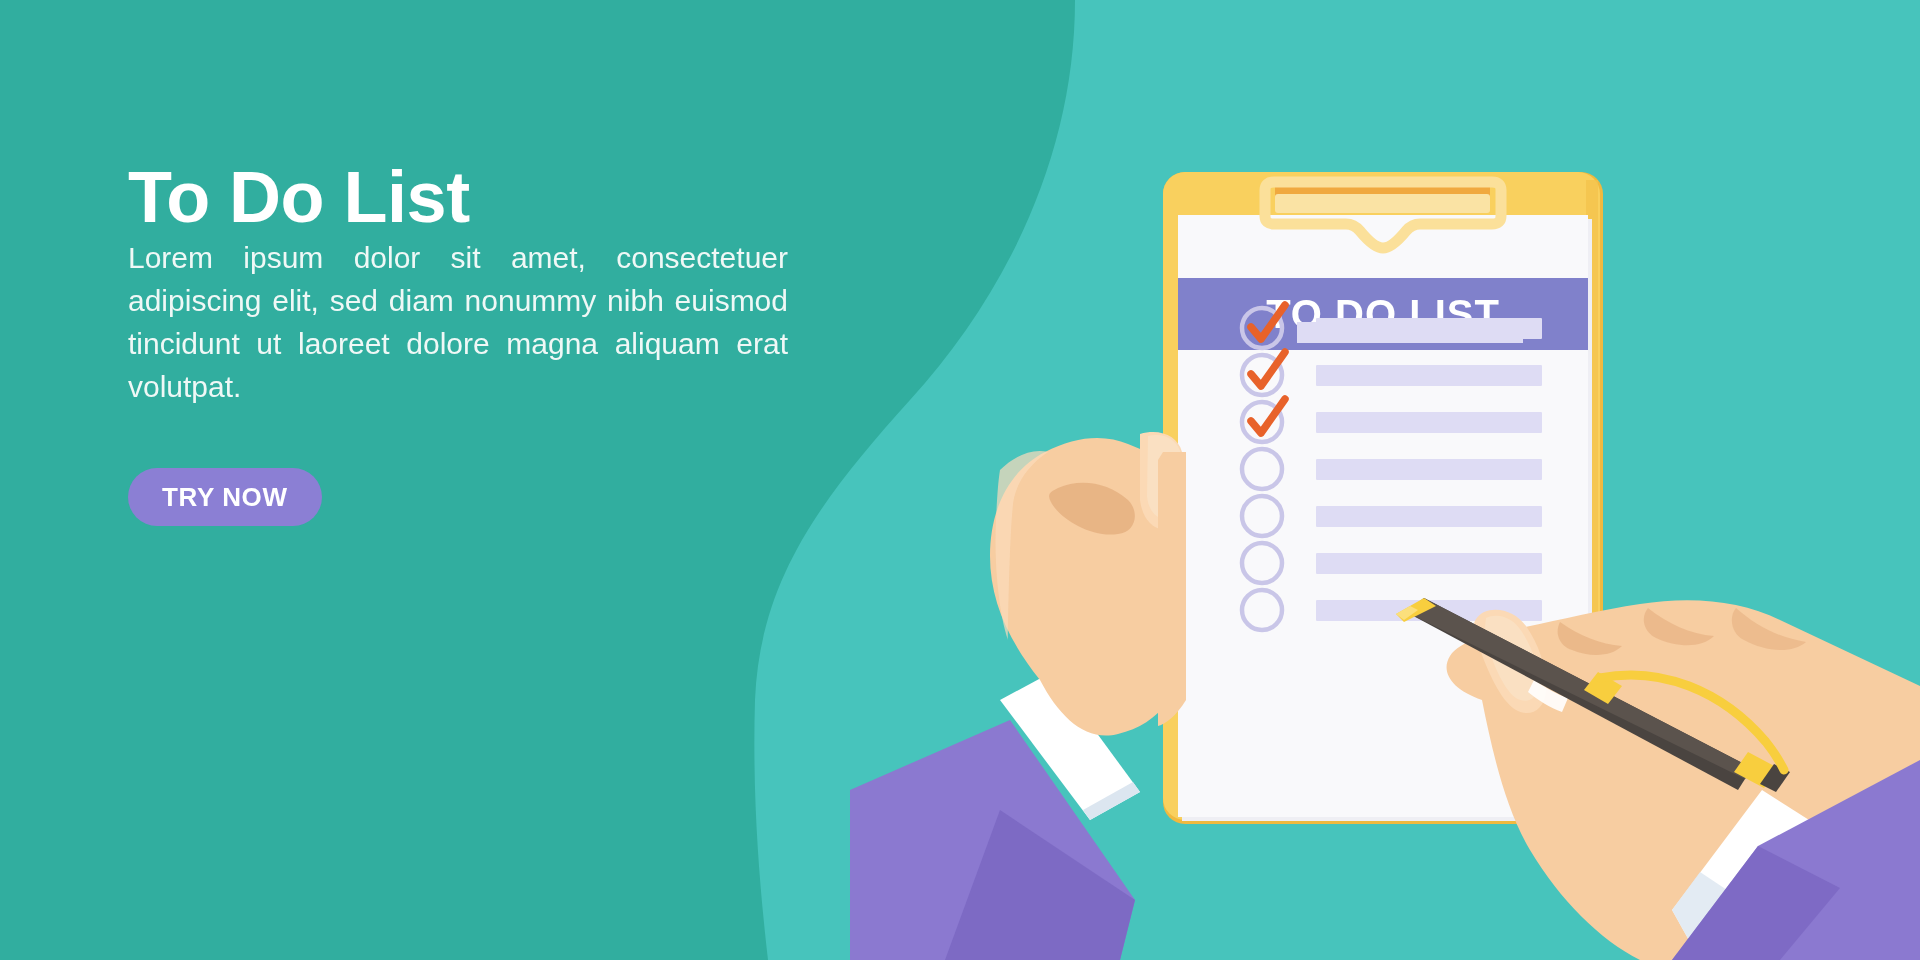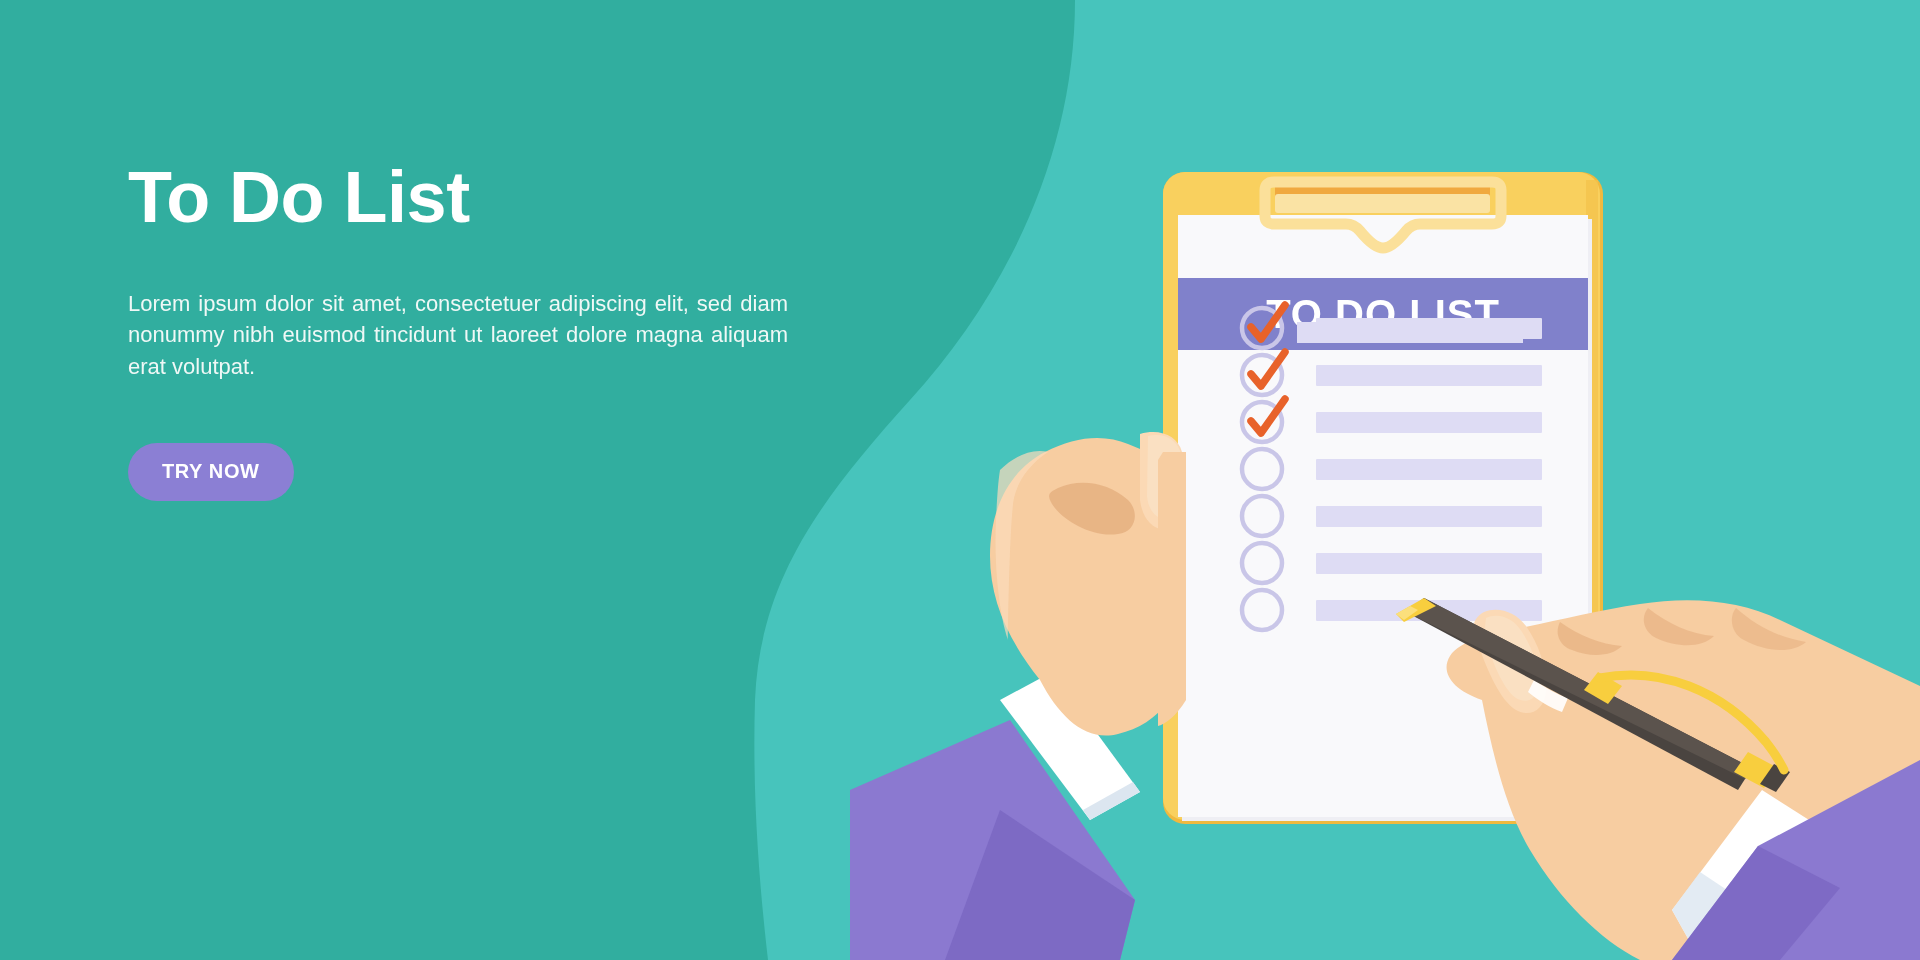--- a/index.html
+++ b/index.html
@@ -22,42 +22,41 @@
     width:664px;
   }
   .headline {
     font-size:72px;
     font-weight:bold;
     color:#FFFFFF;
     letter-spacing:-0.5px;
     line-height:1.05;
   }
   .bodytext {
-    margin-top:52px;
     width:660px;
-    font-size:22px;
+    font-size:30px;
     line-height:1.44;
     color:#EFF8F6;
     text-align:justify;
     text-align-last:left;
     font-weight:300;
     hyphens:manual;
   }
   .cta {
     margin-top:60px;
     display:inline-flex;
     align-items:center;
     justify-content:center;
     height:58px;
     padding:16px 34px;
     border:none;
     border-radius:29px;
     background:#8B7FD4;
     color:#FFFFFF;
-    font-size:20px;
+    font-size:26px;
     font-weight:bold;
     letter-spacing:0.6px;
     cursor:pointer;
     font-family:"Liberation Sans", sans-serif;
   }
 
   
   .illustration {
     position:absolute;
     left:0; top:0;

